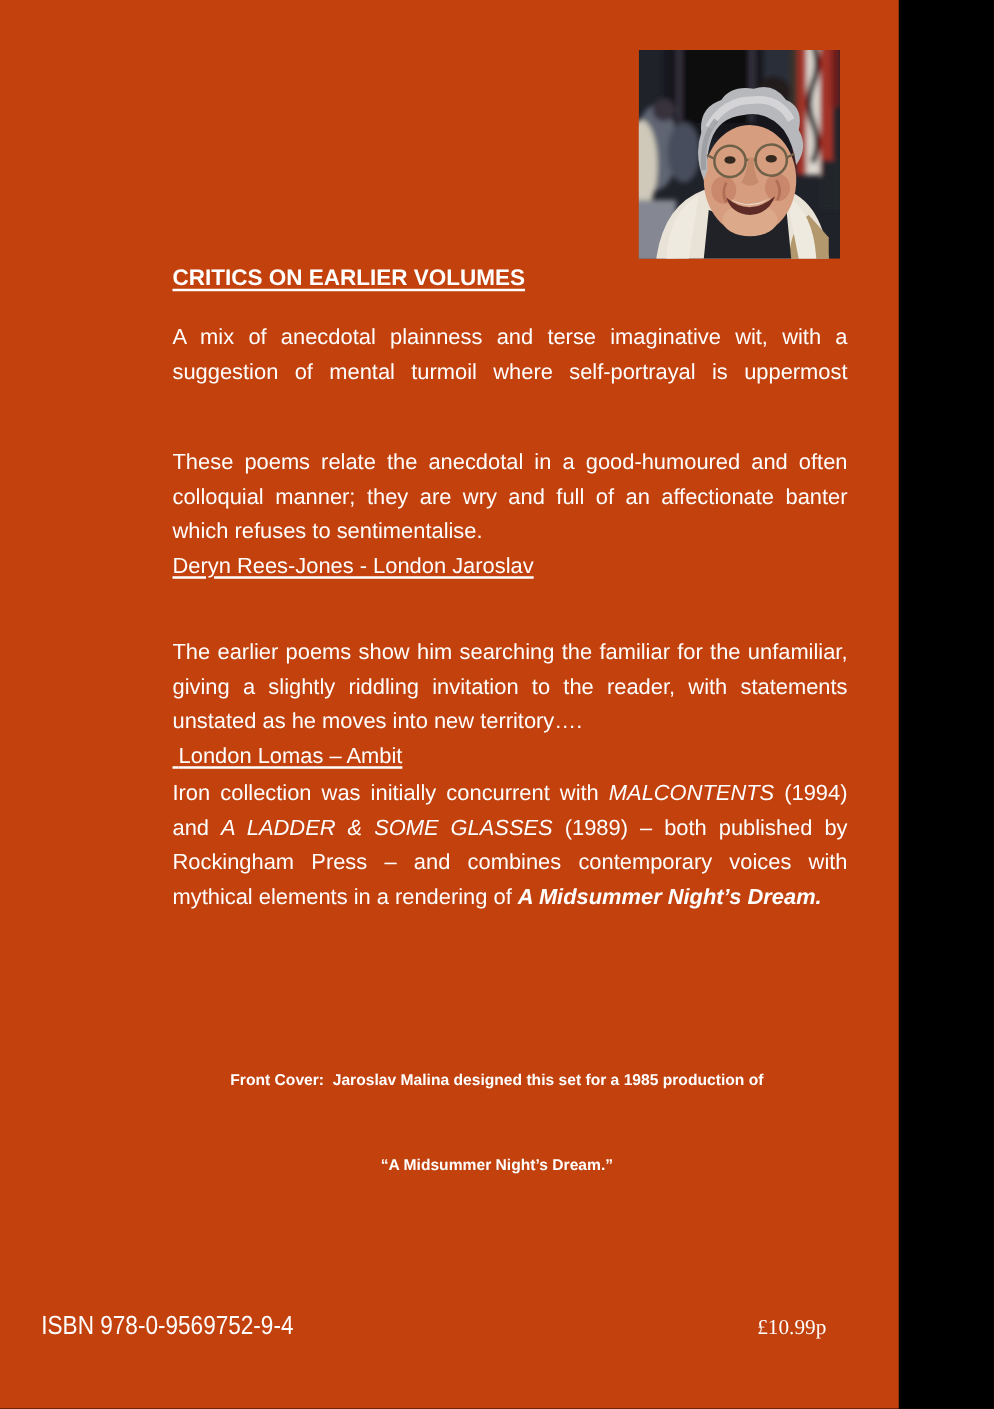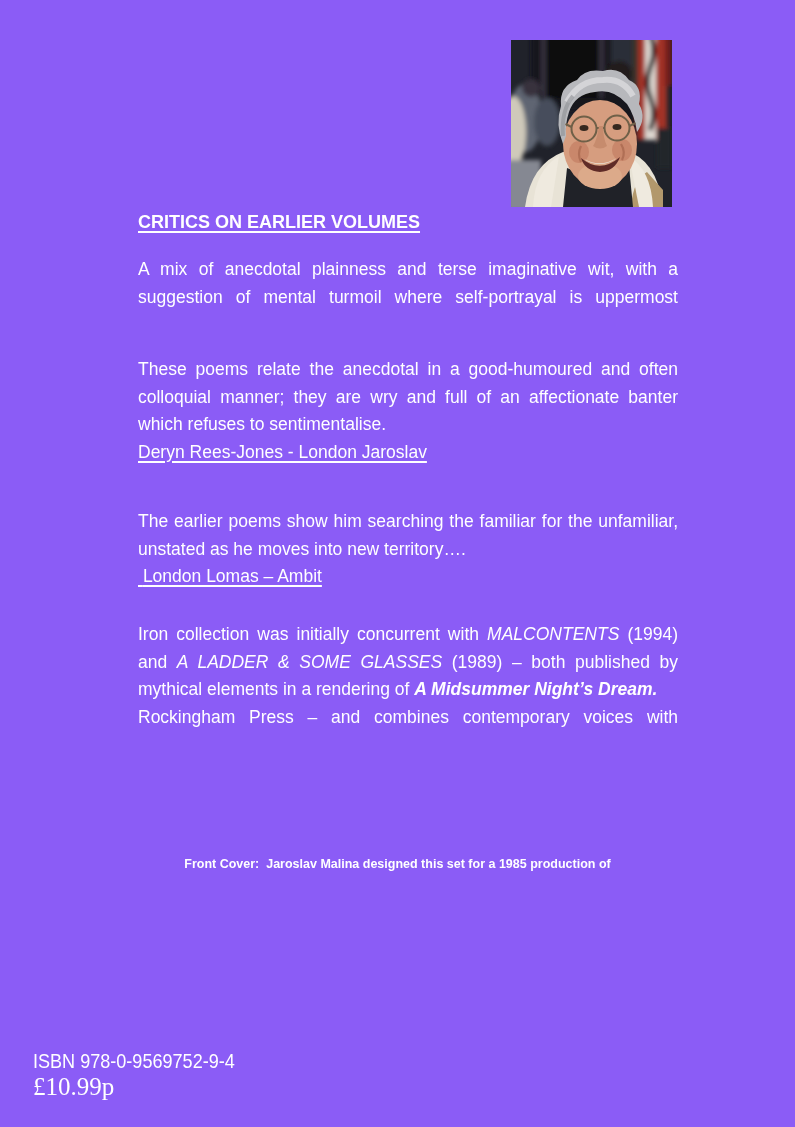--- a/index.html
+++ b/index.html
@@ -1,20 +1,20 @@
 <!DOCTYPE html>
 <html><head>
 <meta charset="utf-8">
 <style>
   html, body { margin: 0; padding: 0; background: #000; }
   .page {
     position: relative;
-    width: 795px;
+    width: 719px;
     height: 1127px;
-    background: #8b5cf6;
+    background: #c2410c;
     color: #ffffff;
     font-family: "Liberation Sans", sans-serif;
     overflow: hidden;
   }
   .photo {
     position: absolute;
     left: 511px;
     top: 40px;
     width: 161px;
     height: 167px;
@@ -65,31 +65,30 @@
     white-space: pre-wrap;
   }
   .footer {
     position: absolute;
     left: 33px;
     right: 58px;
     top: 1049px;
     display: flex;
     justify-content: space-between;
     align-items: baseline;
-    flex-direction: column;
   }
   .isbn {
     font-size: 21px;
     display: inline-block;
     transform: scaleX(0.86);
     transform-origin: left center;
   }
   .price {
     font-family: "Liberation Serif", serif;
-    font-size: 25px;
+    font-size: 17px;
   }
 </style>
 </head>
 <body>
 
 <div class="page">
 
   <div class="photo">
     <svg viewBox="0 0 161 167" xmlns="http://www.w3.org/2000/svg">
       <defs>
@@ -161,34 +160,36 @@
         <div class="line j"><span>suggestion of mental turmoil where self-portrayal is uppermost</span></div>
       </div>
       <div class="quote-block q1">
         <div class="line j"><span>These poems relate the anecdotal in a good-humoured and often</span></div>
         <div class="line j"><span>colloquial manner; they are wry and full of an affectionate banter</span></div>
         <div class="line"><span>which refuses to sentimentalise.</span></div>
         <div class="attribution"><span class="u">Deryn Rees-Jones - London Jaroslav</span></div>
       </div>
       <div class="quote-block q2">
         <div class="line j"><span>The earlier poems show him searching the familiar for the unfamiliar,</span></div>
+        <div class="line j"><span>giving a slightly riddling invitation to the reader, with statements</span></div>
         <div class="line"><span>unstated as he moves into new territory….</span></div>
         <div class="attribution"><span class="u"> London Lomas – Ambit</span></div>
       </div>
     </div>
 
   <div id="blurb" class="blurb">
       <div class="line j"><span>Iron collection was initially concurrent with </span><span class="i">MALCONTENTS</span><span> (1994)</span></div>
       <div class="line j"><span>and </span><span class="i">A LADDER &amp; SOME GLASSES</span><span> (1989) – both published by</span></div>
+      <div class="line j"><span>Rockingham Press – and combines contemporary voices with</span></div>
       <div class="line"><span>mythical elements in a rendering of </span><span class="bi">A Midsummer Night’s Dream.</span></div>
-      <div class="line j"><span>Rockingham Press – and combines contemporary voices with</span></div>
     </div>
 
   <div class="front-note">
     <div class="note-line">Front Cover:  Jaroslav Malina designed this set for a 1985 production of</div>
+    <div class="note-line">“A Midsummer Night’s Dream.”</div>
   </div>
 
   <div class="footer">
     <span class="isbn">ISBN 978-0-9569752-9-4</span>
     <span class="price">£10.99p</span>
   </div>
 
 </div>
 
 </body></html>

